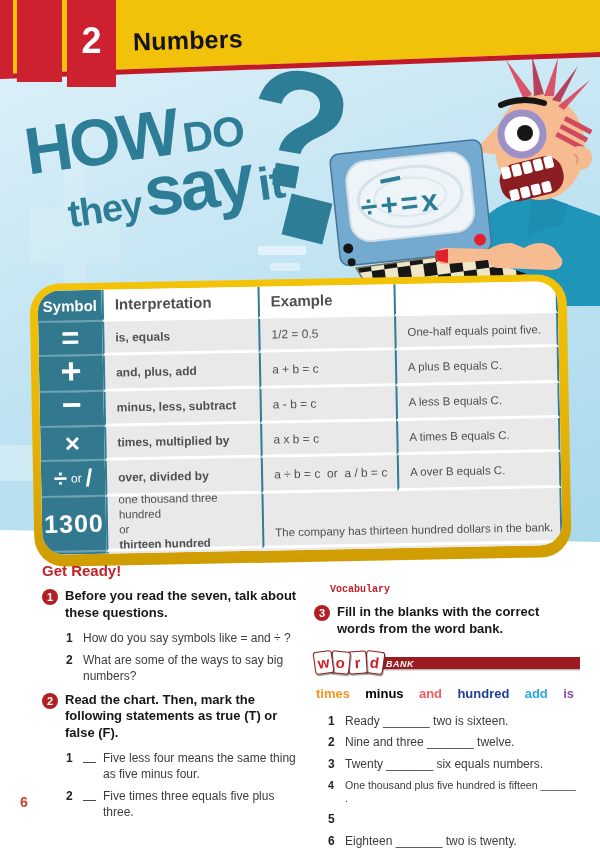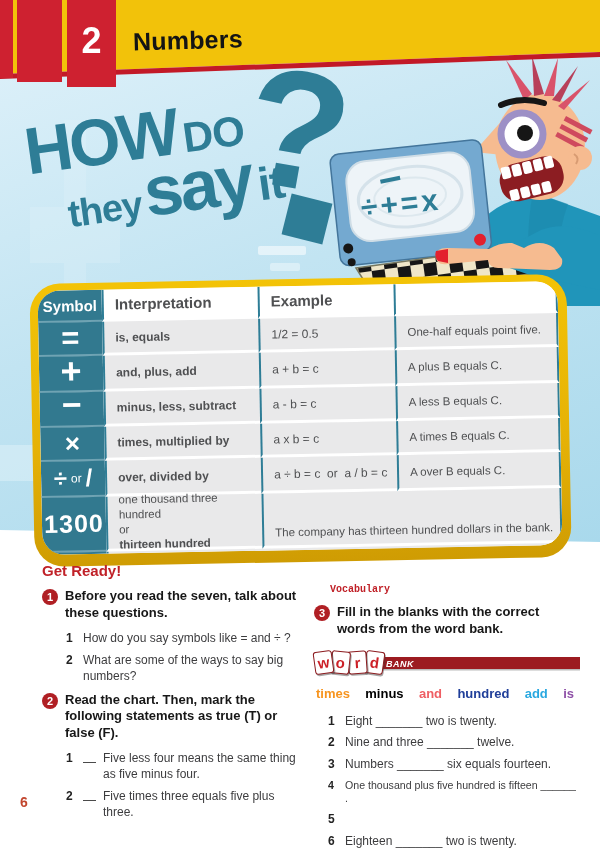--- a/index.html
+++ b/index.html
@@ -340,29 +340,29 @@
       <span style="color: #000000;">minus</span>
       <span style="color: rgb(239, 94, 99);">and</span>
       <span style="color: rgb(31, 62, 153);">hundred</span>
       <span style="color: rgb(41, 168, 224);">add</span>
       <span style="color: rgb(143, 81, 168);">is</span>
     </div>
 
     <div class="sublist vlist" style="margin-left:14px;">
       <div class="li">
         <span class="n">1</span>
-          <span>Eight _______ two is twenty.</span>
+          <span>Ready _______ two is sixteen.</span>
       </div>
       <div class="li">
         <span class="n">2</span>
           <span>Nine and three _______ twelve.</span>
       </div>
       <div class="li">
         <span class="n">3</span>
-          <span>Numbers _______ six equals fourteen.</span>
+          <span>Twenty _______ six equals numbers.</span>
       </div>
       <div class="li small">
         <span class="n">4</span>
           <span>One thousand plus five hundred is fifteen ______ .</span>
       </div>
       <div class="li">
         <span class="n">5</span>
       </div>
       <div class="li">
         <span class="n">6</span>

